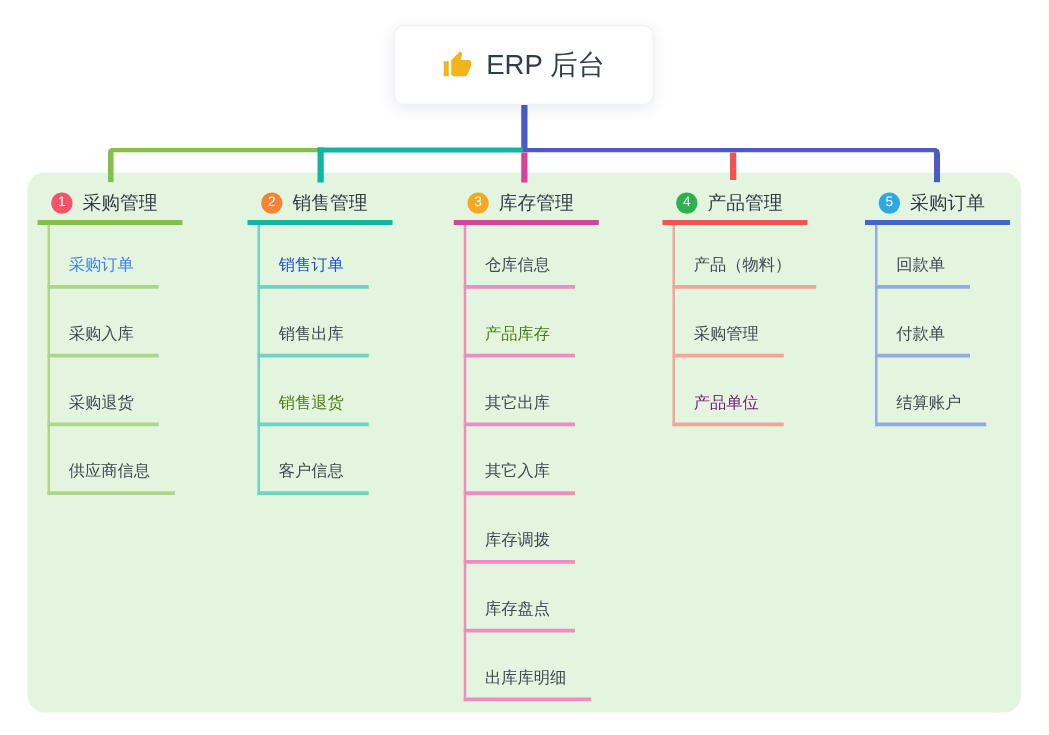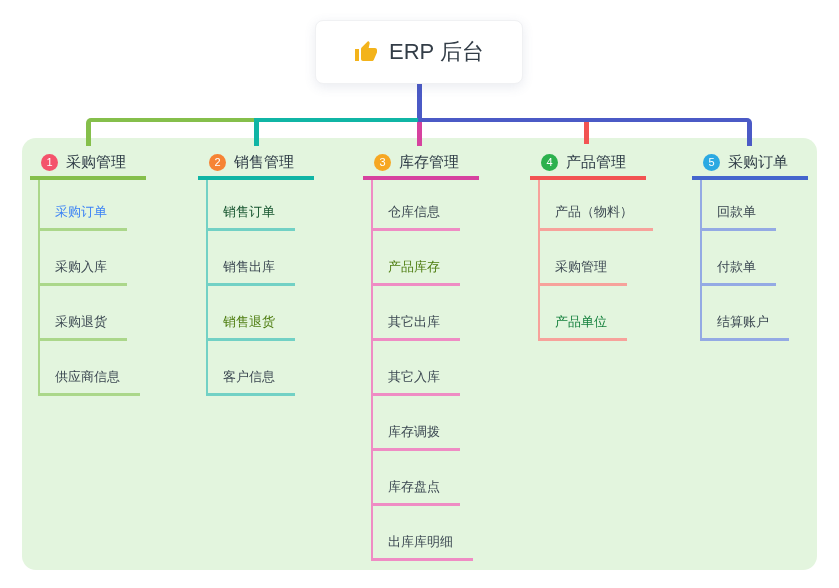--- a/index.html
+++ b/index.html
@@ -85,21 +85,21 @@
       <div class="child-vline" style="left: 38px; height: 216px; background: rgb(171, 215, 138);"></div>
       <div class="child" style="left: 38px; top: 176px; border-bottom-color: rgb(171, 215, 138); color: #3b82f6;">采购订单</div>
       <div class="child" style="left: 38px; top: 231px; border-bottom-color: rgb(171, 215, 138); color: rgb(60, 72, 82);">采购入库</div>
       <div class="child" style="left: 38px; top: 286px; border-bottom-color: rgb(171, 215, 138); color: rgb(60, 72, 82); text-align: right;">采购退货</div>
       <div class="child" style="left: 38px; top: 341px; border-bottom-color: rgb(171, 215, 138); color: rgb(60, 72, 82);">供应商信息</div>
       <div class="branch-title" style="left: 198px; border-bottom-color: rgb(16, 181, 165);">
         <span class="badge" style="background: rgb(246, 131, 52);">2</span>
         <span class="branch-label" style="color: rgb(46, 59, 70);">销售管理</span>
       </div>
       <div class="child-vline" style="left: 206px; height: 216px; background: rgb(114, 209, 197);"></div>
-      <div class="child" style="left: 206px; top: 176px; border-bottom-color: rgb(114, 209, 197); color: #14532d;">销售订单</div>
+      <div class="child" style="left: 206px; top: 176px; border-bottom-color: rgb(114, 209, 197); color: #1d4ed8;">销售订单</div>
       <div class="child" style="left: 206px; top: 231px; border-bottom-color: rgb(114, 209, 197); color: rgb(60, 72, 82);">销售出库</div>
       <div class="child" style="left: 206px; top: 286px; border-bottom-color: rgb(114, 209, 197); color: #4d7c0f;">销售退货</div>
       <div class="child" style="left: 206px; top: 341px; border-bottom-color: rgb(114, 209, 197); color: rgb(60, 72, 82);">客户信息</div>
       <div class="branch-title" style="left: 363px; border-bottom-color: rgb(214, 66, 159);">
         <span class="badge" style="background: rgb(246, 167, 35);">3</span>
         <span class="branch-label" style="color: rgb(46, 59, 70);">库存管理</span>
       </div>
       <div class="child-vline" style="left: 371px; height: 381px; background: rgb(239, 140, 196);"></div>
       <div class="child" style="left: 371px; top: 176px; border-bottom-color: rgb(239, 140, 196); color: rgb(60, 72, 82);">仓库信息</div>
       <div class="child" style="left: 371px; top: 231px; border-bottom-color: rgb(239, 140, 196); color: #4d7c0f;">产品库存</div>
@@ -108,21 +108,21 @@
       <div class="child" style="left: 371px; top: 396px; border-bottom-color: rgb(239, 140, 196); color: rgb(60, 72, 82); text-align: right;">库存调拨</div>
       <div class="child" style="left: 371px; top: 451px; border-bottom-color: rgb(239, 140, 196); color: rgb(60, 72, 82);">库存盘点</div>
       <div class="child" style="left: 371px; top: 506px; border-bottom-color: rgb(239, 140, 196); color: rgb(60, 72, 82);">出库库明细</div>
       <div class="branch-title" style="left: 530px; border-bottom-color: rgb(242, 83, 82);">
         <span class="badge" style="background: rgb(44, 177, 77);">4</span>
         <span class="branch-label" style="color: rgb(46, 59, 70);">产品管理</span>
       </div>
       <div class="child-vline" style="left: 538px; height: 161px; background: rgb(247, 162, 155);"></div>
       <div class="child" style="left: 538px; top: 176px; border-bottom-color: rgb(247, 162, 155); color: rgb(60, 72, 82);">产品（物料）</div>
       <div class="child" style="left: 538px; top: 231px; border-bottom-color: rgb(247, 162, 155); color: rgb(60, 72, 82);">采购管理</div>
-      <div class="child" style="left: 538px; top: 286px; border-bottom-color: rgb(247, 162, 155); color: #15803d;">产品单位</div>
+      <div class="child" style="left: 538px; top: 286px; border-bottom-color: rgb(247, 162, 155); color: #701a75;">产品单位</div>
       <div class="branch-title" style="left: 692px; border-bottom-color: rgb(69, 101, 205);">
         <span class="badge" style="background: rgb(43, 169, 226);">5</span>
         <span class="branch-label" style="color: rgb(46, 59, 70);">采购订单</span>
       </div>
       <div class="child-vline" style="left: 700px; height: 161px; background: rgb(148, 170, 228);"></div>
       <div class="child" style="left: 700px; top: 176px; border-bottom-color: rgb(148, 170, 228); color: rgb(60, 72, 82);">回款单</div>
       <div class="child" style="left: 700px; top: 231px; border-bottom-color: rgb(148, 170, 228); color: rgb(60, 72, 82);">付款单</div>
       <div class="child" style="left: 700px; top: 286px; border-bottom-color: rgb(148, 170, 228); color: rgb(60, 72, 82);">结算账户</div>
     </div>
 

